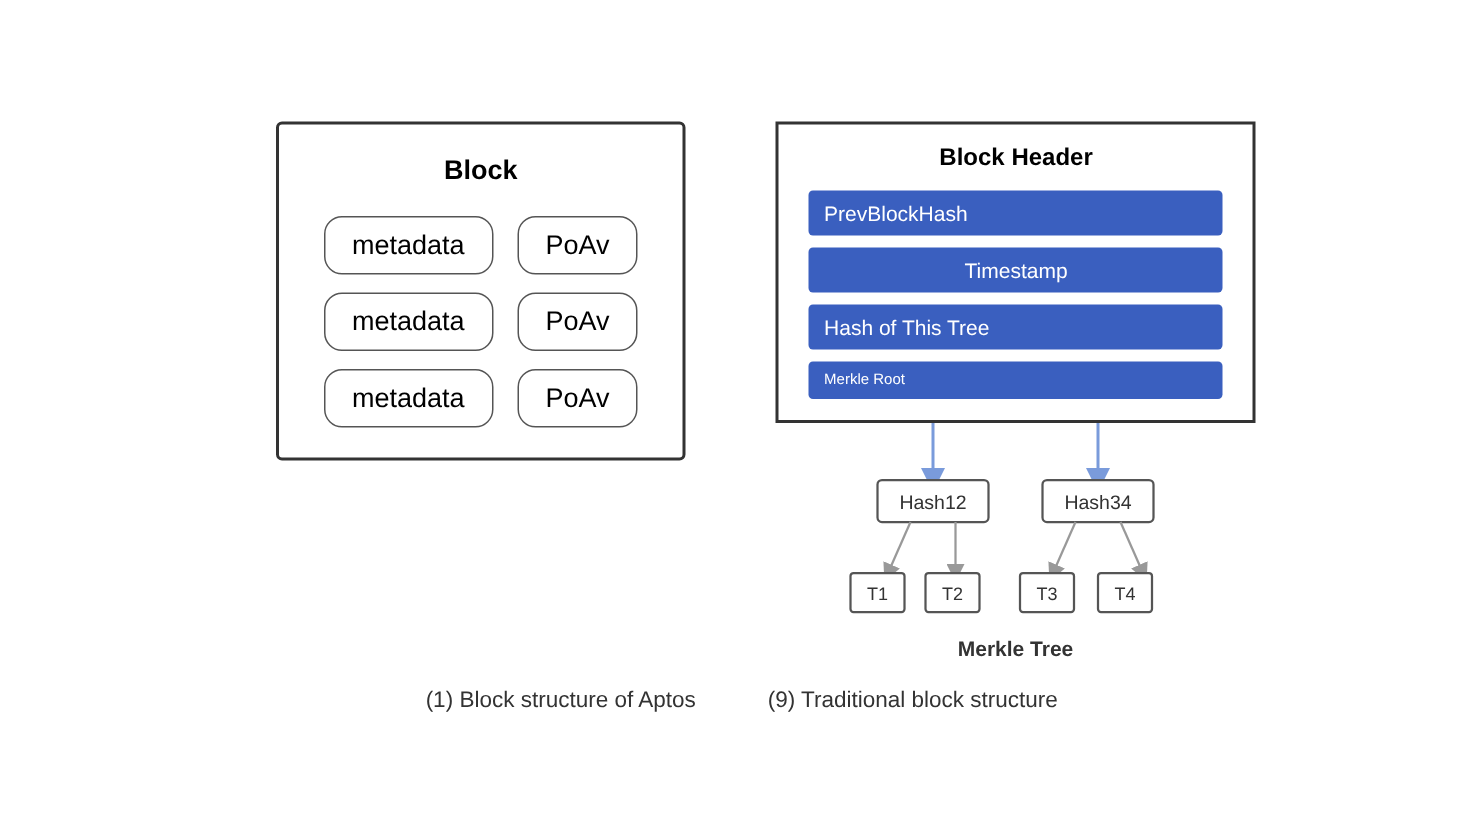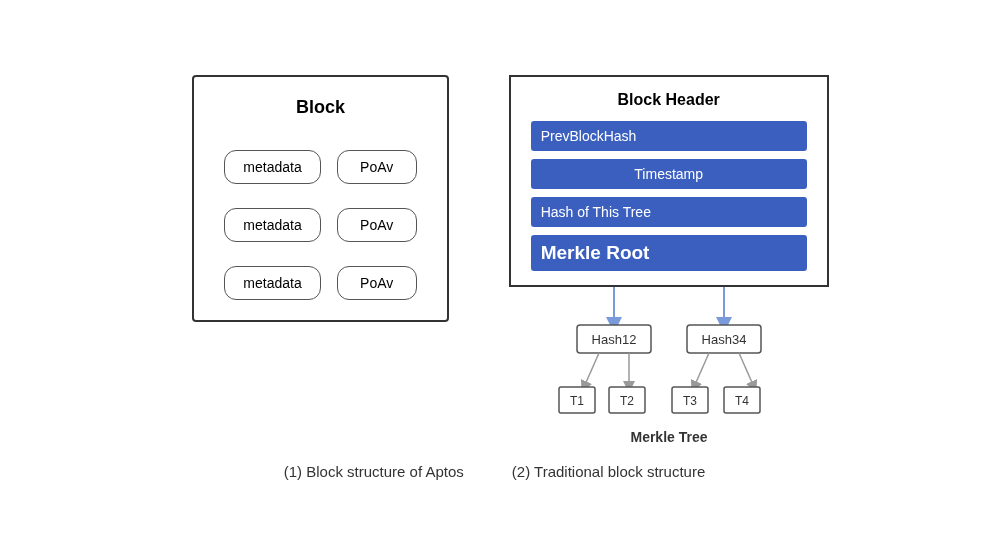--- a/index.html
+++ b/index.html
@@ -46,25 +46,24 @@
     .block-row {
       display: flex;
       flex-direction: row;
       gap: 16px;
       align-items: center;
     }
     .block-cell {
       border: 1.5px solid #555;
       border-radius: 12px;
       padding: 8px 18px;
-      font-size: 14px;
+      font-size: 18px;
       background: #fff;
       min-width: 80px;
       text-align: center;
-      margin-top: 12px;
     }
 
     
     .trad-diagram {
       display: flex;
       flex-direction: column;
       align-items: center;
     }
     .block-header-box {
       border: 2px solid #333;
@@ -152,21 +151,21 @@
   </div>
 
   <div class="trad-diagram">
     <div class="block-header-box">
       <div class="bh-title">Block Header</div>
       <div class="blue-bar">PrevBlockHash</div>
       <div class="blue-bar-row">
         <div class="blue-bar-half">Timestamp</div>
       </div>
       <div class="blue-bar">Hash of This Tree</div>
-      <div class="blue-bar" style="font-size:19px;font-weight:bold;">Merkle Root</div>
+      <div class="blue-bar" style="font-size:10px;font-weight:normal;">Merkle Root</div>
     </div>
 
     <div class="merkle-tree-area">
       <svg class="merkle-svg" width="320" height="160">
 
         <line x1="105" y1="0" x2="105" y2="38" stroke="#7a9bdb" stroke-width="2" marker-end="url(#arrowhead)"></line>
 
         <line x1="215" y1="0" x2="215" y2="38" stroke="#7a9bdb" stroke-width="2" marker-end="url(#arrowhead)"></line>
 
         <defs>
@@ -203,14 +202,14 @@
         <text x="233" y="118" text-anchor="middle" font-size="12" fill="#333">T4</text>
 
         <text x="160" y="155" text-anchor="middle" font-size="14" font-weight="bold" fill="#333">Merkle Tree</text>
       </svg>
     </div>
   </div>
 </div>
 
 <div class="caption">
   <span class="caption-item">(1) Block structure of Aptos</span>
-  <span class="caption-item">(2) Traditional block structure</span>
+  <span class="caption-item">(9) Traditional block structure</span>
 </div>
 
 </body></html>

